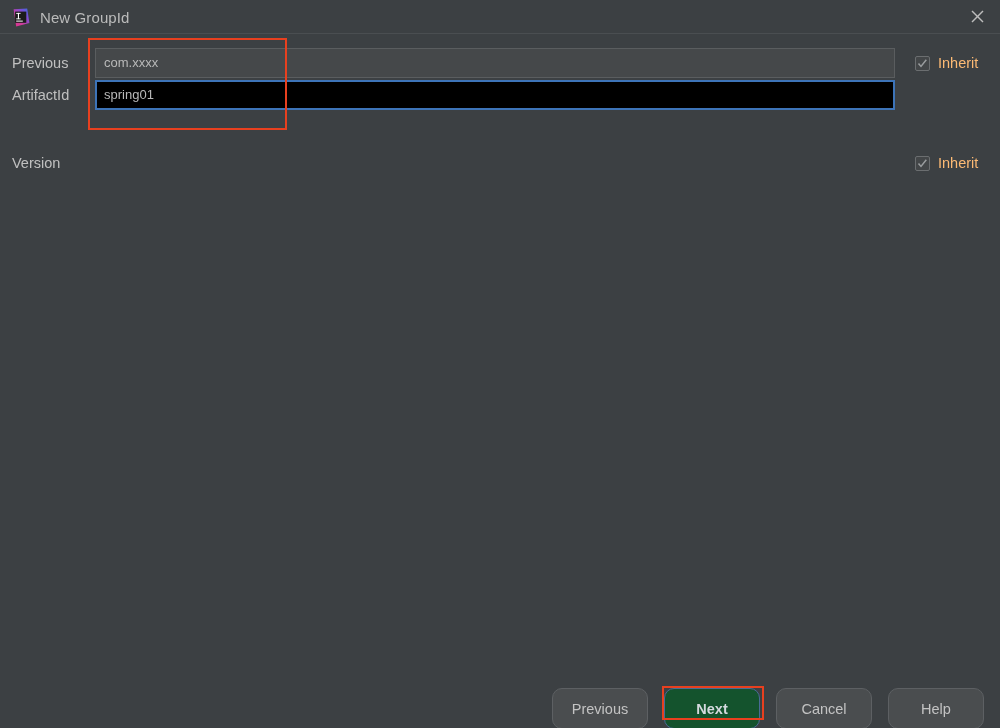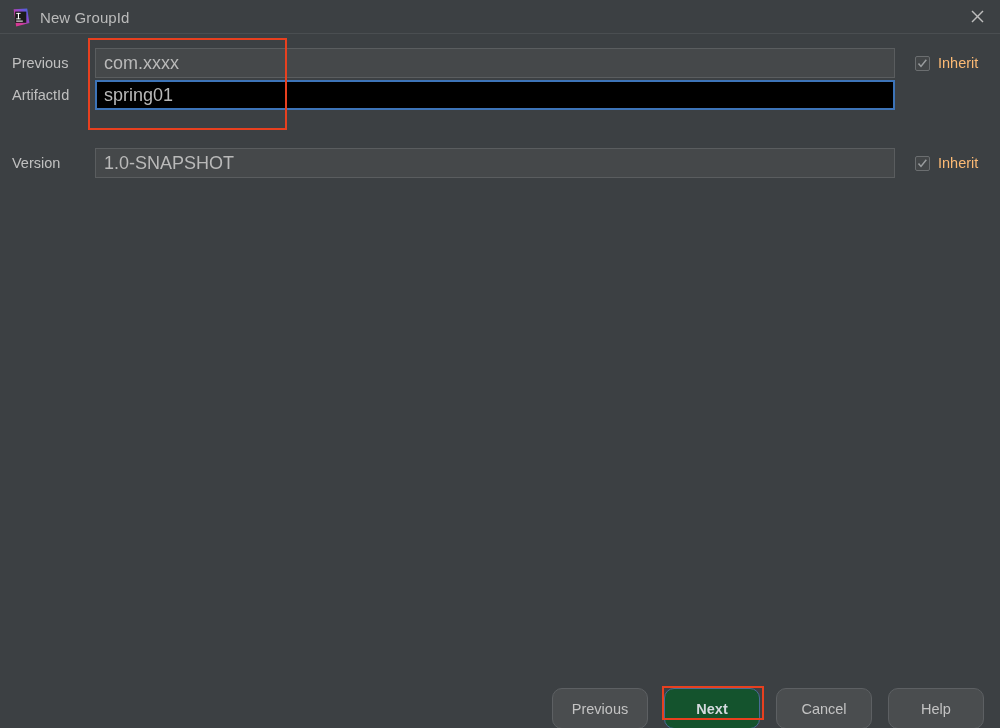--- a/index.html
+++ b/index.html
@@ -93,21 +93,21 @@
   .text-field {
     position: absolute;
     left: 95px;
     top: 0px;
     width: 800px;
     height: 30px;
     background: #45484a;
     border: 1px solid #5a5d5f;
     box-sizing: border-box;
     color: #b9b9b9;
-    font-size: 18px;
+    font-size: 13px;
     line-height: 28px;
     padding: 0 0 0 8px;
     white-space: nowrap;
     overflow: hidden;
     cursor: text;
   }
 
   .text-field.focused {
     border: 2px solid #3d74b8;
     background: #000000;
@@ -248,21 +248,20 @@
     </div>
   </div>
 
   <div class="form-row" id="row-artifactid">
     <div class="field-label">ArtifactId</div>
     <div class="text-field focused">spring01</div>
   </div>
 
   <div class="form-row" id="row-version">
     <div class="field-label">Version</div>
-    <div class="text-field">1.0-SNAPSHOT</div>
     <div class="inherit-group">
       <span class="checkbox">
         <svg width="11" height="11" viewBox="0 0 11 11">
           <polyline points="1.5,5.5 4,8.4 9.3,1.8" fill="none" stroke="#9a9d9f" stroke-width="1.5"></polyline>
         </svg>
       </span>
       <span class="inherit-label">Inherit</span>
     </div>
   </div>
 

